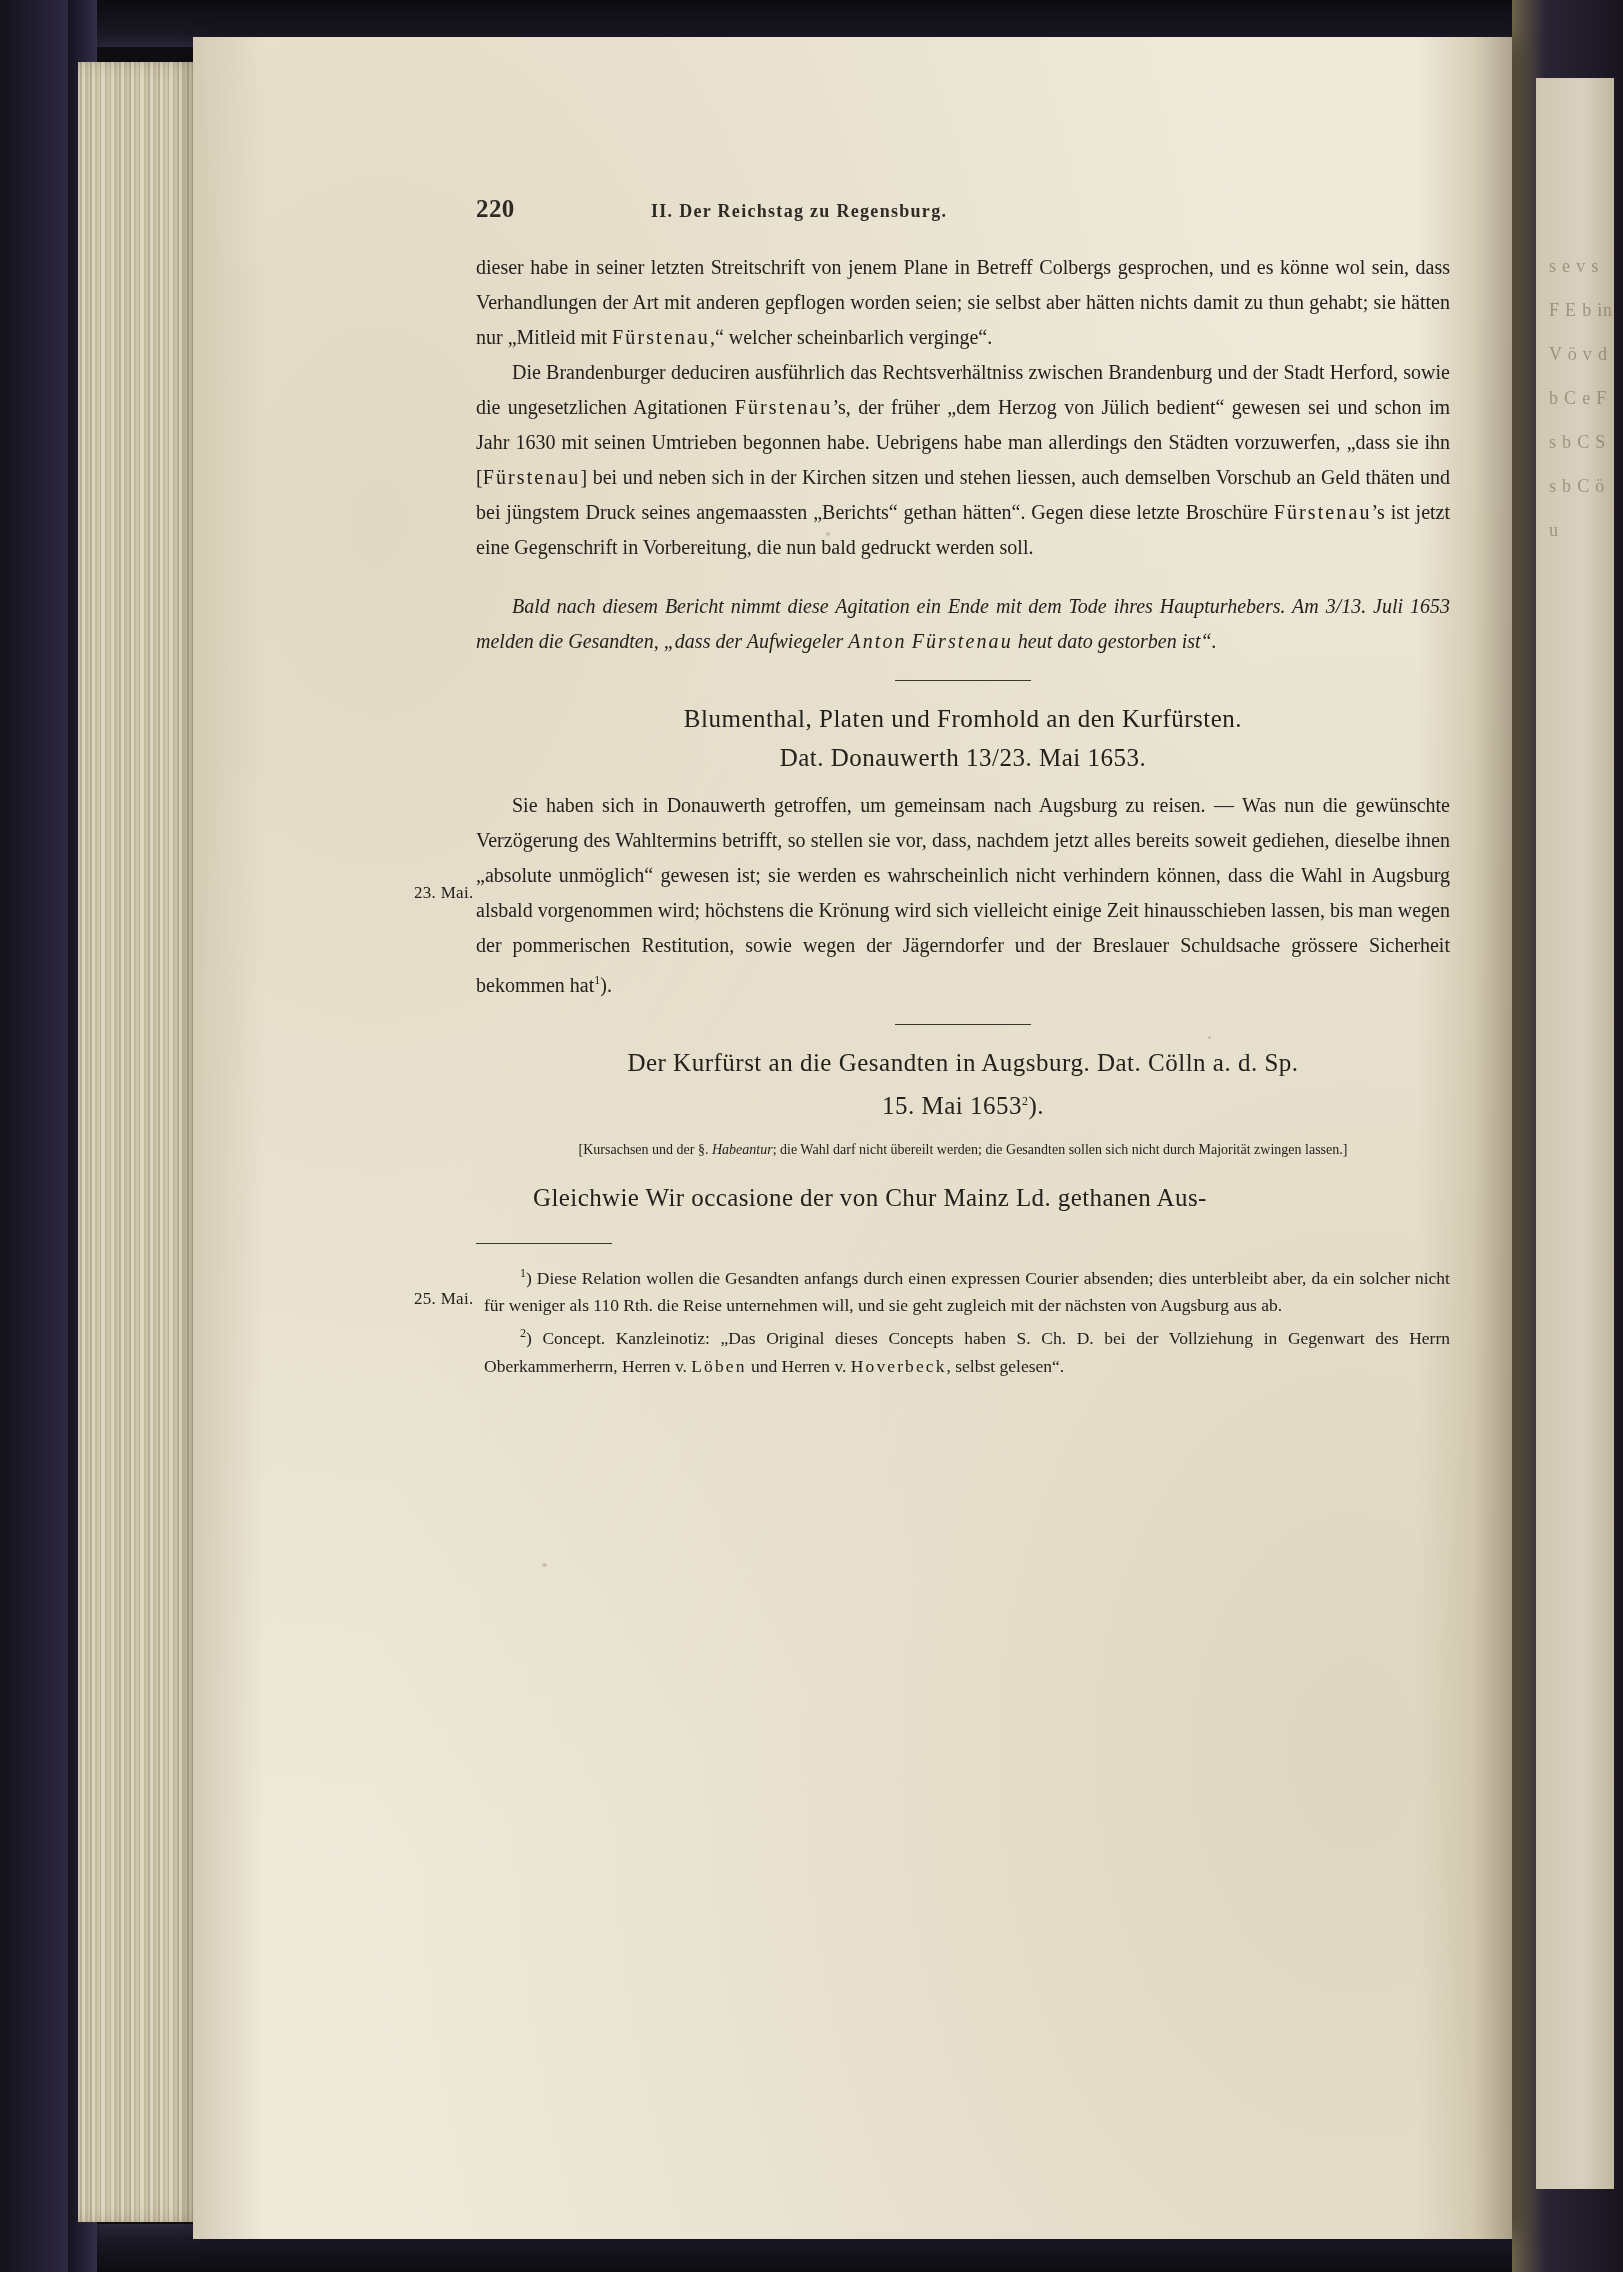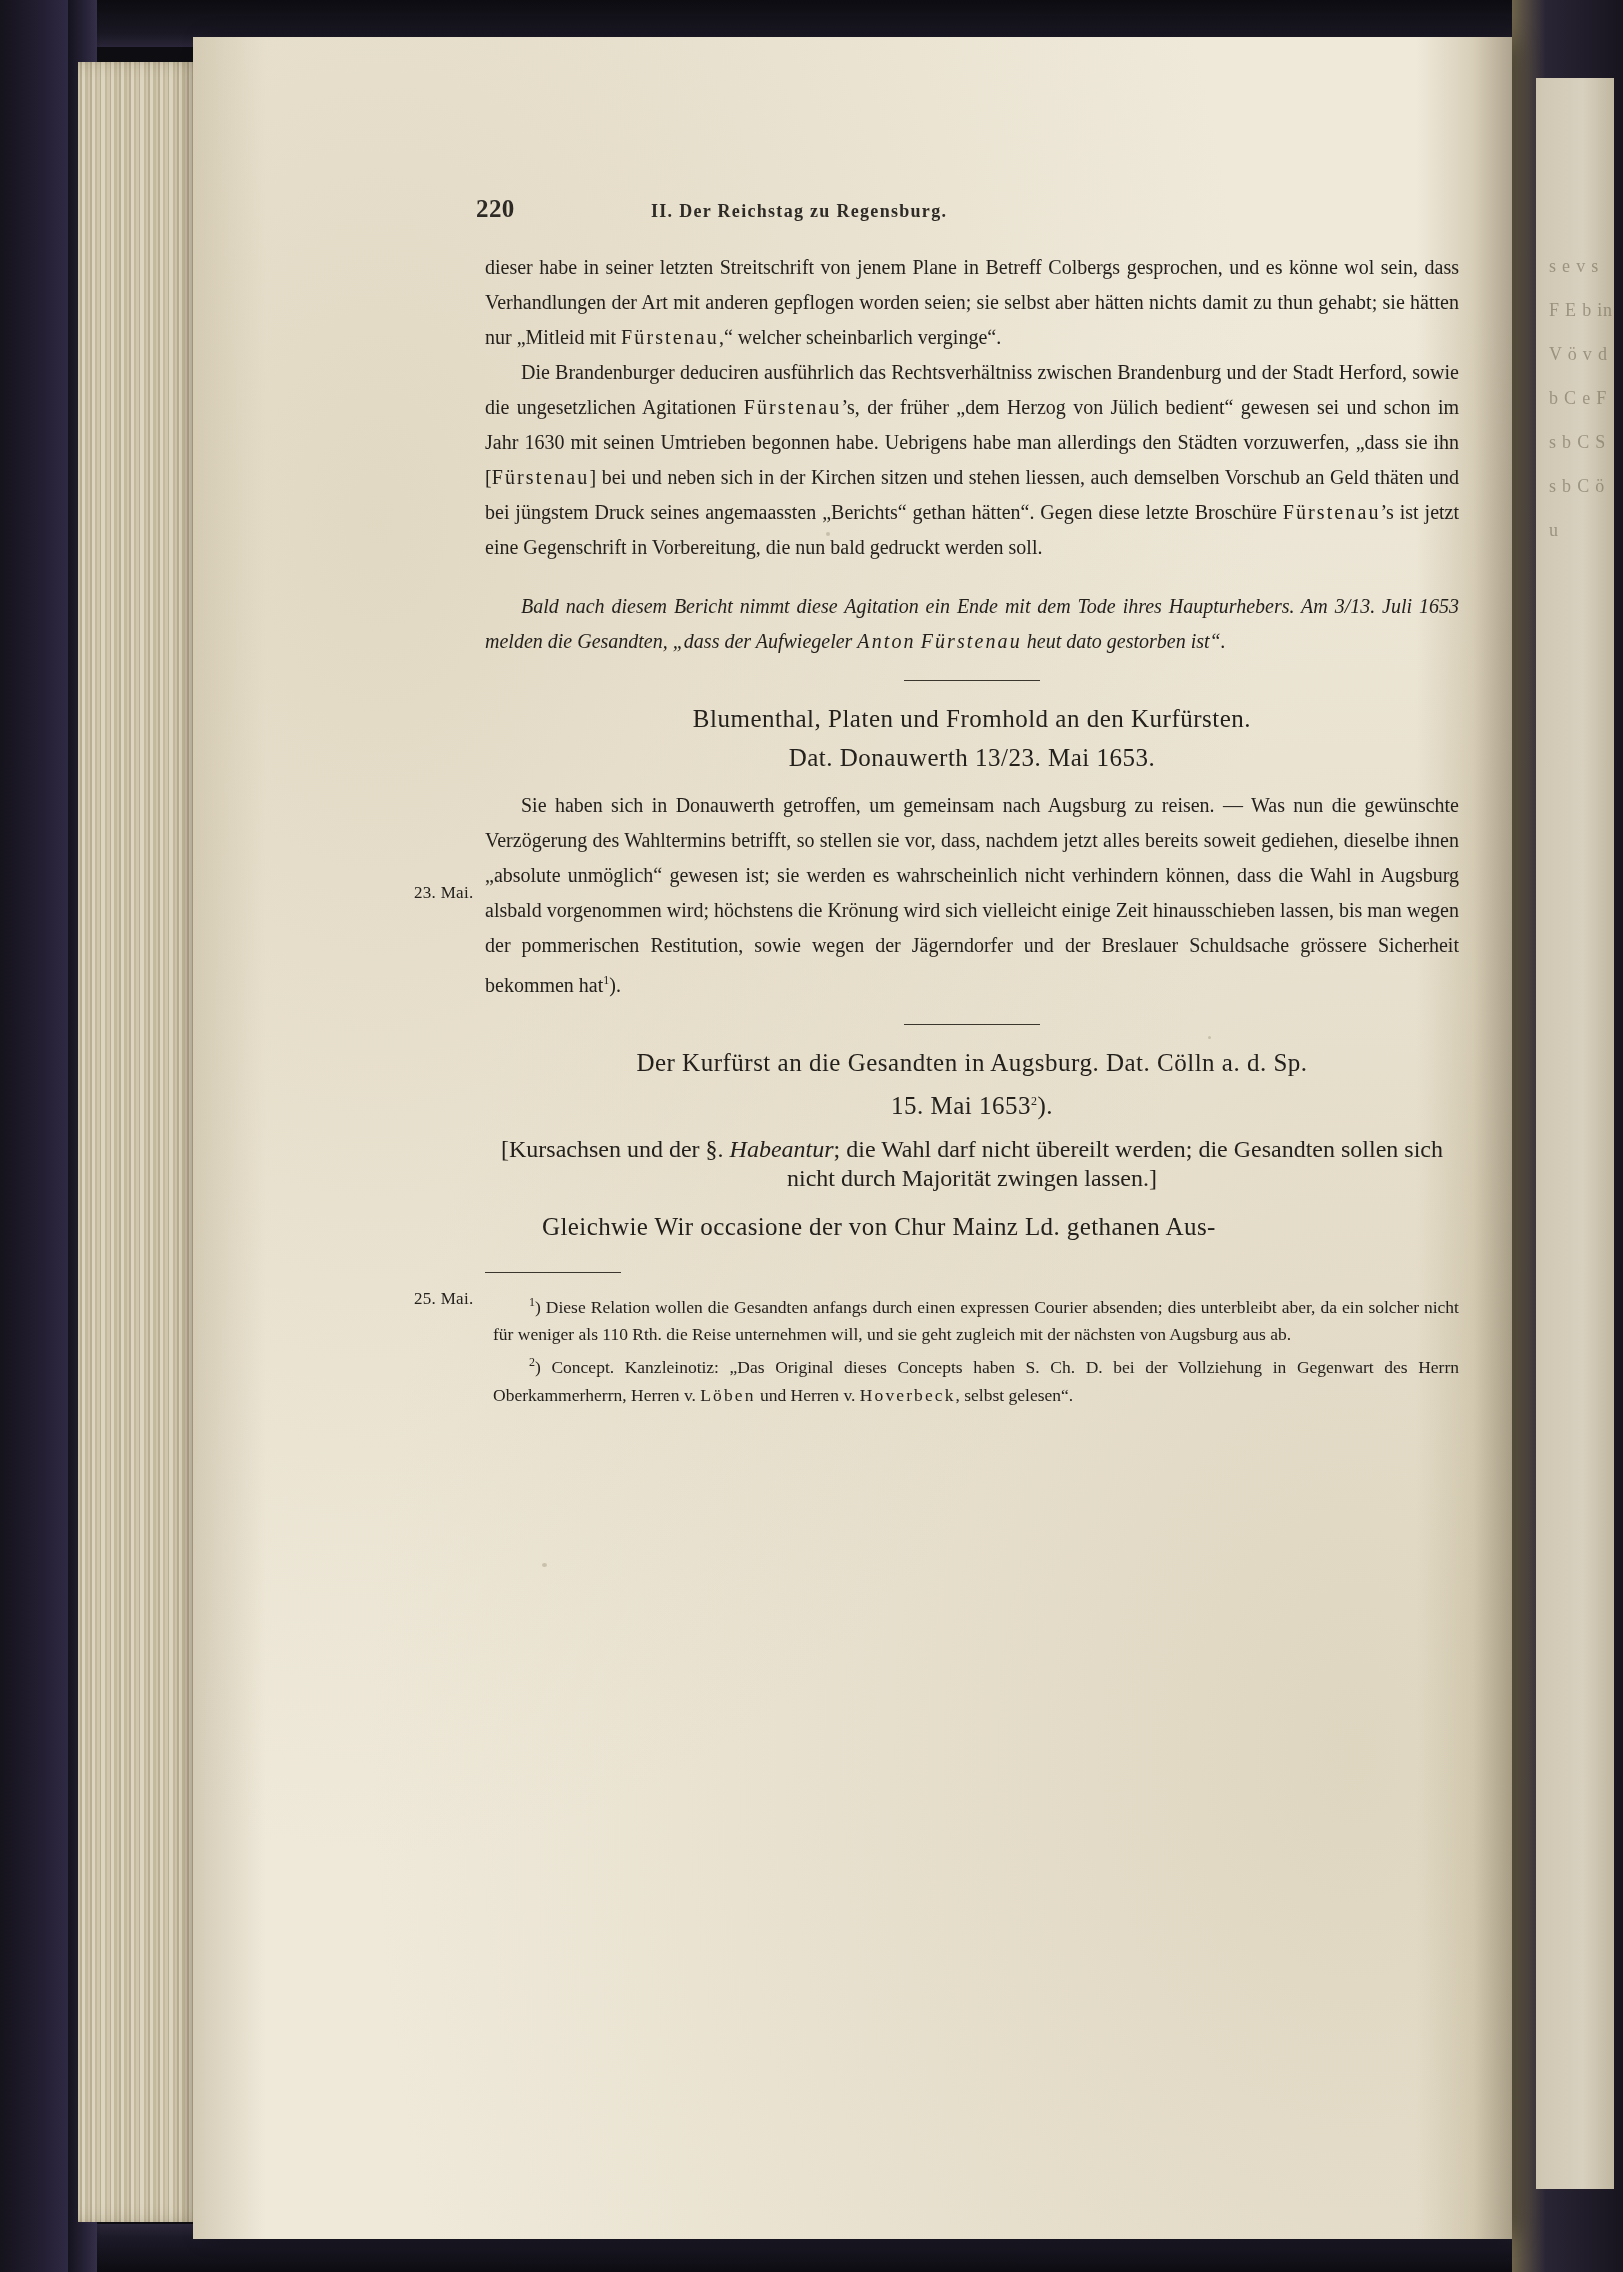--- a/index.html
+++ b/index.html
@@ -125,21 +125,21 @@
     text-align: left;
     font-size: 18px;
     color: #2e2b27;
     letter-spacing: 1.3px;
     font-weight: bold;
     margin-left: 36px;
   }
 
   .body {
     position: absolute;
-    left: 292px;
+    left: 283px;
     top: 213px;
     width: 974px;
     font-size: 20px;
     line-height: 35px;
     color: #24211d;
     text-align: justify;
     text-justify: inter-word;
   }
   p { margin: 0; }
   p.indent { text-indent: 36px; }
@@ -168,21 +168,21 @@
     position: absolute;
     left: 221px;
     font-size: 17px;
     color: #24211d;
     letter-spacing: 0.3px;
   }
   #date1 { top: 846px; }
   #date2 { top: 1252px; }
 
   .bracket-note {
-    font-size: 24px;
+    font-size: 14px;
     line-height: 29px;
     text-align: center;
     color: #24211d;
     margin-top: 9.7px;
   }
 
   .lastline {
     font-size: 25px;
     line-height: 34px;
     letter-spacing: 0.4px;

